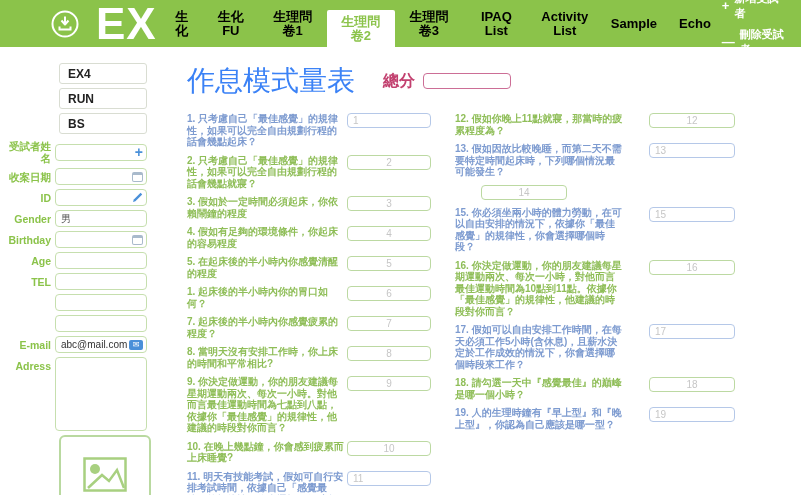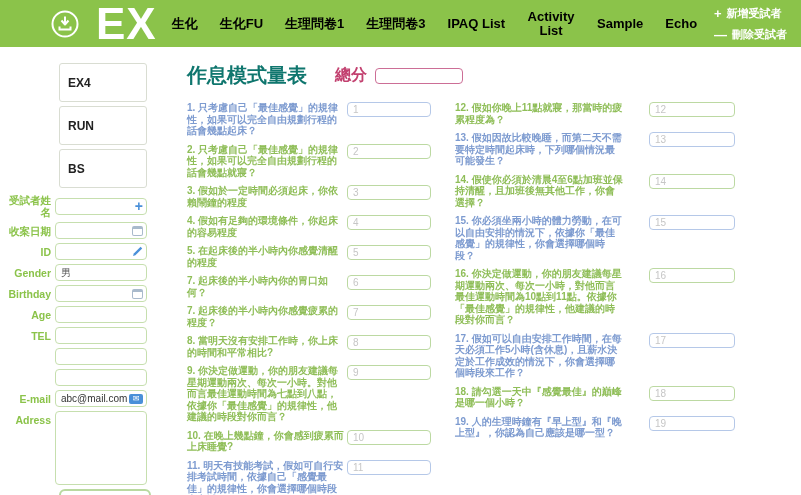--- a/index.html
+++ b/index.html
@@ -16,21 +16,21 @@
   .tab.active { background:#fff; color:#8bc34a; margin-top:10px; height:37px; border-radius:2px 2px 0 0; }
   .tab.wrap { max-width:70px; white-space:normal; }
   .hdr-actions { margin-left:auto; margin-right:14px; display:flex; flex-direction:column; gap:6px; }
   .hdr-action { color:#fff; font-size:11px; font-weight:bold; cursor:pointer; display:flex; align-items:center; gap:5px; }
   .hdr-action .sym { font-size:13px; }
   
   .content { display:flex; }
   
   aside { width:170px; flex:0 0 170px; padding-top:16px; }
   .subjects { margin-left:59px; margin-bottom:6px; }
-  .subject { width:88px; height:39px; border:1px solid #d9ddd2; border-radius:3px;
+  .subject { width:88px; height:21px; border:1px solid #d9ddd2; border-radius:3px;
     font-size:12px; font-weight:bold; color:#222; padding-left:8px; margin-bottom:4px;
     display:flex; align-items:center; background:#fff; cursor:pointer; }
   .field-row { display:flex; align-items:center; margin-bottom:4px; }
   .field-row.tall { align-items:flex-start; }
   .flabel { width:55px; text-align:right; font-size:10.5px; font-weight:bold;
     color:#8bc34a; padding-right:4px; line-height:12px; }
   .field-row.tall .flabel { padding-top:3px; }
   .finput { width:92px; height:17px; border:1px solid #c6dfae; border-radius:4px;
     background:#fff; display:flex; align-items:center; padding:0 3px 0 5px; }
   .finput.tall { height:74px; align-items:flex-start; }
@@ -41,58 +41,59 @@
   .cal { display:inline-block; width:11px; height:10px; border:1px solid #a9bacc;
     border-top:3px solid #a9bacc; border-radius:2px; background:#fff; }
   .mailbox { display:inline-flex; width:14px; height:10px; background:#4a90d9;
     border-radius:2px; color:#fff; font-size:8px; align-items:center; justify-content:center; }
   .photo-box { margin-left:59px; margin-top:4px; width:92px; height:78px;
     border:2px solid #b9d9a0; border-radius:6px; display:flex; align-items:center;
     justify-content:center; cursor:pointer; background:#fff; }
   
   main { padding-left:17px; padding-top:15px; }
   .title-row { display:flex; align-items:center; }
-  h1.qtitle { font-size:20px; font-weight:bold; color:#0f766e; }
+  h1.qtitle { font-size:28px; font-weight:normal; color:#3b82f6; }
   .score-label { margin-left:28px; font-size:16px; font-weight:bold; color:#c2406f; }
   .score-input { margin-left:8px; width:88px; height:16px; border:1px solid #cc6e96;
     border-radius:4px; outline:none; font-size:10px; padding:0 5px; }
   .qcols { display:flex; margin-top:13px; }
   .qcol { display:flex; flex-direction:column; }
   .qcol.left  { width:246px; }
   .qcol.right { margin-left:22px; width:282px; }
   .q { display:flex; align-items:flex-start; margin-bottom:7px; }
   .qtext { font-size:10px; line-height:11.5px; font-weight:bold; }
   .qcol.left  .qtext { width:158px; }
   .qcol.right .qtext { width:168px; }
   .q.green .qtext { color:#8fbe58; }
   .q.blue  .qtext { color:#7d9bd0; }
   .qinput { margin-left:2px; width:84px; height:15px; border-radius:4px; outline:none;
     font-size:10px; padding:0 5px; background:#fff; flex:0 0 auto; }
   .qcol.right .qinput { margin-left:26px; width:86px; }
-  .q.green .qinput { border:1px solid #bcd9a2; }
+  .q.green .qinput { border:1px solid #bcd9a2;text-align:center; }
   .q.blue  .qinput { border:1px solid #b5c8e8; }
   .qinput::placeholder, .score-input::placeholder, input::placeholder { color:#c6c6c6; }
 </style>
 </head>
 <body>
 
 <header>
   <div class="dl-icon">
     <svg width="30" height="30" viewBox="0 0 30 30">
       <circle cx="15" cy="15" r="12.5" fill="none" stroke="#fff" stroke-width="2"></circle>
       <path d="M15 7.5 v7" stroke="#fff" stroke-width="2" fill="none"></path>
       <path d="M11.5 11.5 L15 15.5 L18.5 11.5" fill="none" stroke="#fff" stroke-width="2" stroke-linejoin="round"></path>
       <path d="M9.5 17.5 v3 h11 v-3" fill="none" stroke="#fff" stroke-width="2"></path>
     </svg>
   </div>
   <div class="logo">EX</div>
   <nav class="tabs" id="tabbar">
       <div class="tab"><span class="tab-label">生化</span></div>
       <div class="tab"><span class="tab-label">生化FU</span></div>
       <div class="tab"><span class="tab-label">生理問卷1</span></div>
+      <div class="tab active"><span class="tab-label">生理問卷2</span></div>
       <div class="tab"><span class="tab-label">生理問卷3</span></div>
       <div class="tab"><span class="tab-label">IPAQ List</span></div>
       <div class="tab wrap">
         <span class="tab-label">Activity List</span>
       </div>
       <div class="tab"><span class="tab-label">Sample</span></div>
       <div class="tab"><span class="tab-label">Echo</span></div>
     </nav>
   <div class="hdr-actions">
     <div class="hdr-action">
@@ -241,21 +242,21 @@
   </div>
           <div class="q green">
     <div class="qtext">4. 假如有足夠的環境條件，你起床的容易程度</div>
     <input class="qinput" placeholder="4" style="">
   </div>
           <div class="q green">
     <div class="qtext">5. 在起床後的半小時內你感覺清醒的程度</div>
     <input class="qinput" placeholder="5" style="">
   </div>
           <div class="q green">
-    <div class="qtext">7. 起床後的半小時內你的胃口如何？</div>
+    <div class="qtext">1. 起床後的半小時內你的胃口如何？</div>
     <input class="qinput" placeholder="6" style="">
   </div>
           <div class="q green">
     <div class="qtext">7. 起床後的半小時內你感覺疲累的程度？</div>
     <input class="qinput" placeholder="7" style="">
   </div>
           <div class="q green">
     <div class="qtext">8. 當明天沒有安排工作時，你上床的時間和平常相比?</div>
     <input class="qinput" placeholder="8" style="">
   </div>
@@ -275,21 +276,20 @@
       <div class="qcol right" id="qcol-right">
           <div class="q green">
     <div class="qtext">12. 假如你晚上11點就寢，那當時的疲累程度為？</div>
     <input class="qinput" placeholder="12" style="">
   </div>
           <div class="q blue">
     <div class="qtext">13. 假如因故比較晚睡，而第二天不需要特定時間起床時，下列哪個情況最可能發生？</div>
     <input class="qinput" placeholder="13" style="">
   </div>
           <div class="q green">
-    <div class="qtext">14. 假使你必須於清晨4至6點加班並保持清醒，且加班後無其他工作，你會選擇？</div>
     <input class="qinput" placeholder="14" style="">
   </div>
           <div class="q blue">
     <div class="qtext">15. 你必須坐兩小時的體力勞動，在可以自由安排的情況下，依據你「最佳感覺」的規律性，你會選擇哪個時段？</div>
     <input class="qinput" placeholder="15" style="">
   </div>
           <div class="q green">
     <div class="qtext">16. 你決定做運動，你的朋友建議每星期運動兩次、每次一小時，對他而言最佳運動時間為10點到11點。依據你「最佳感覺」的規律性，他建議的時段對你而言？</div>
     <input class="qinput" placeholder="16" style="">
   </div>

